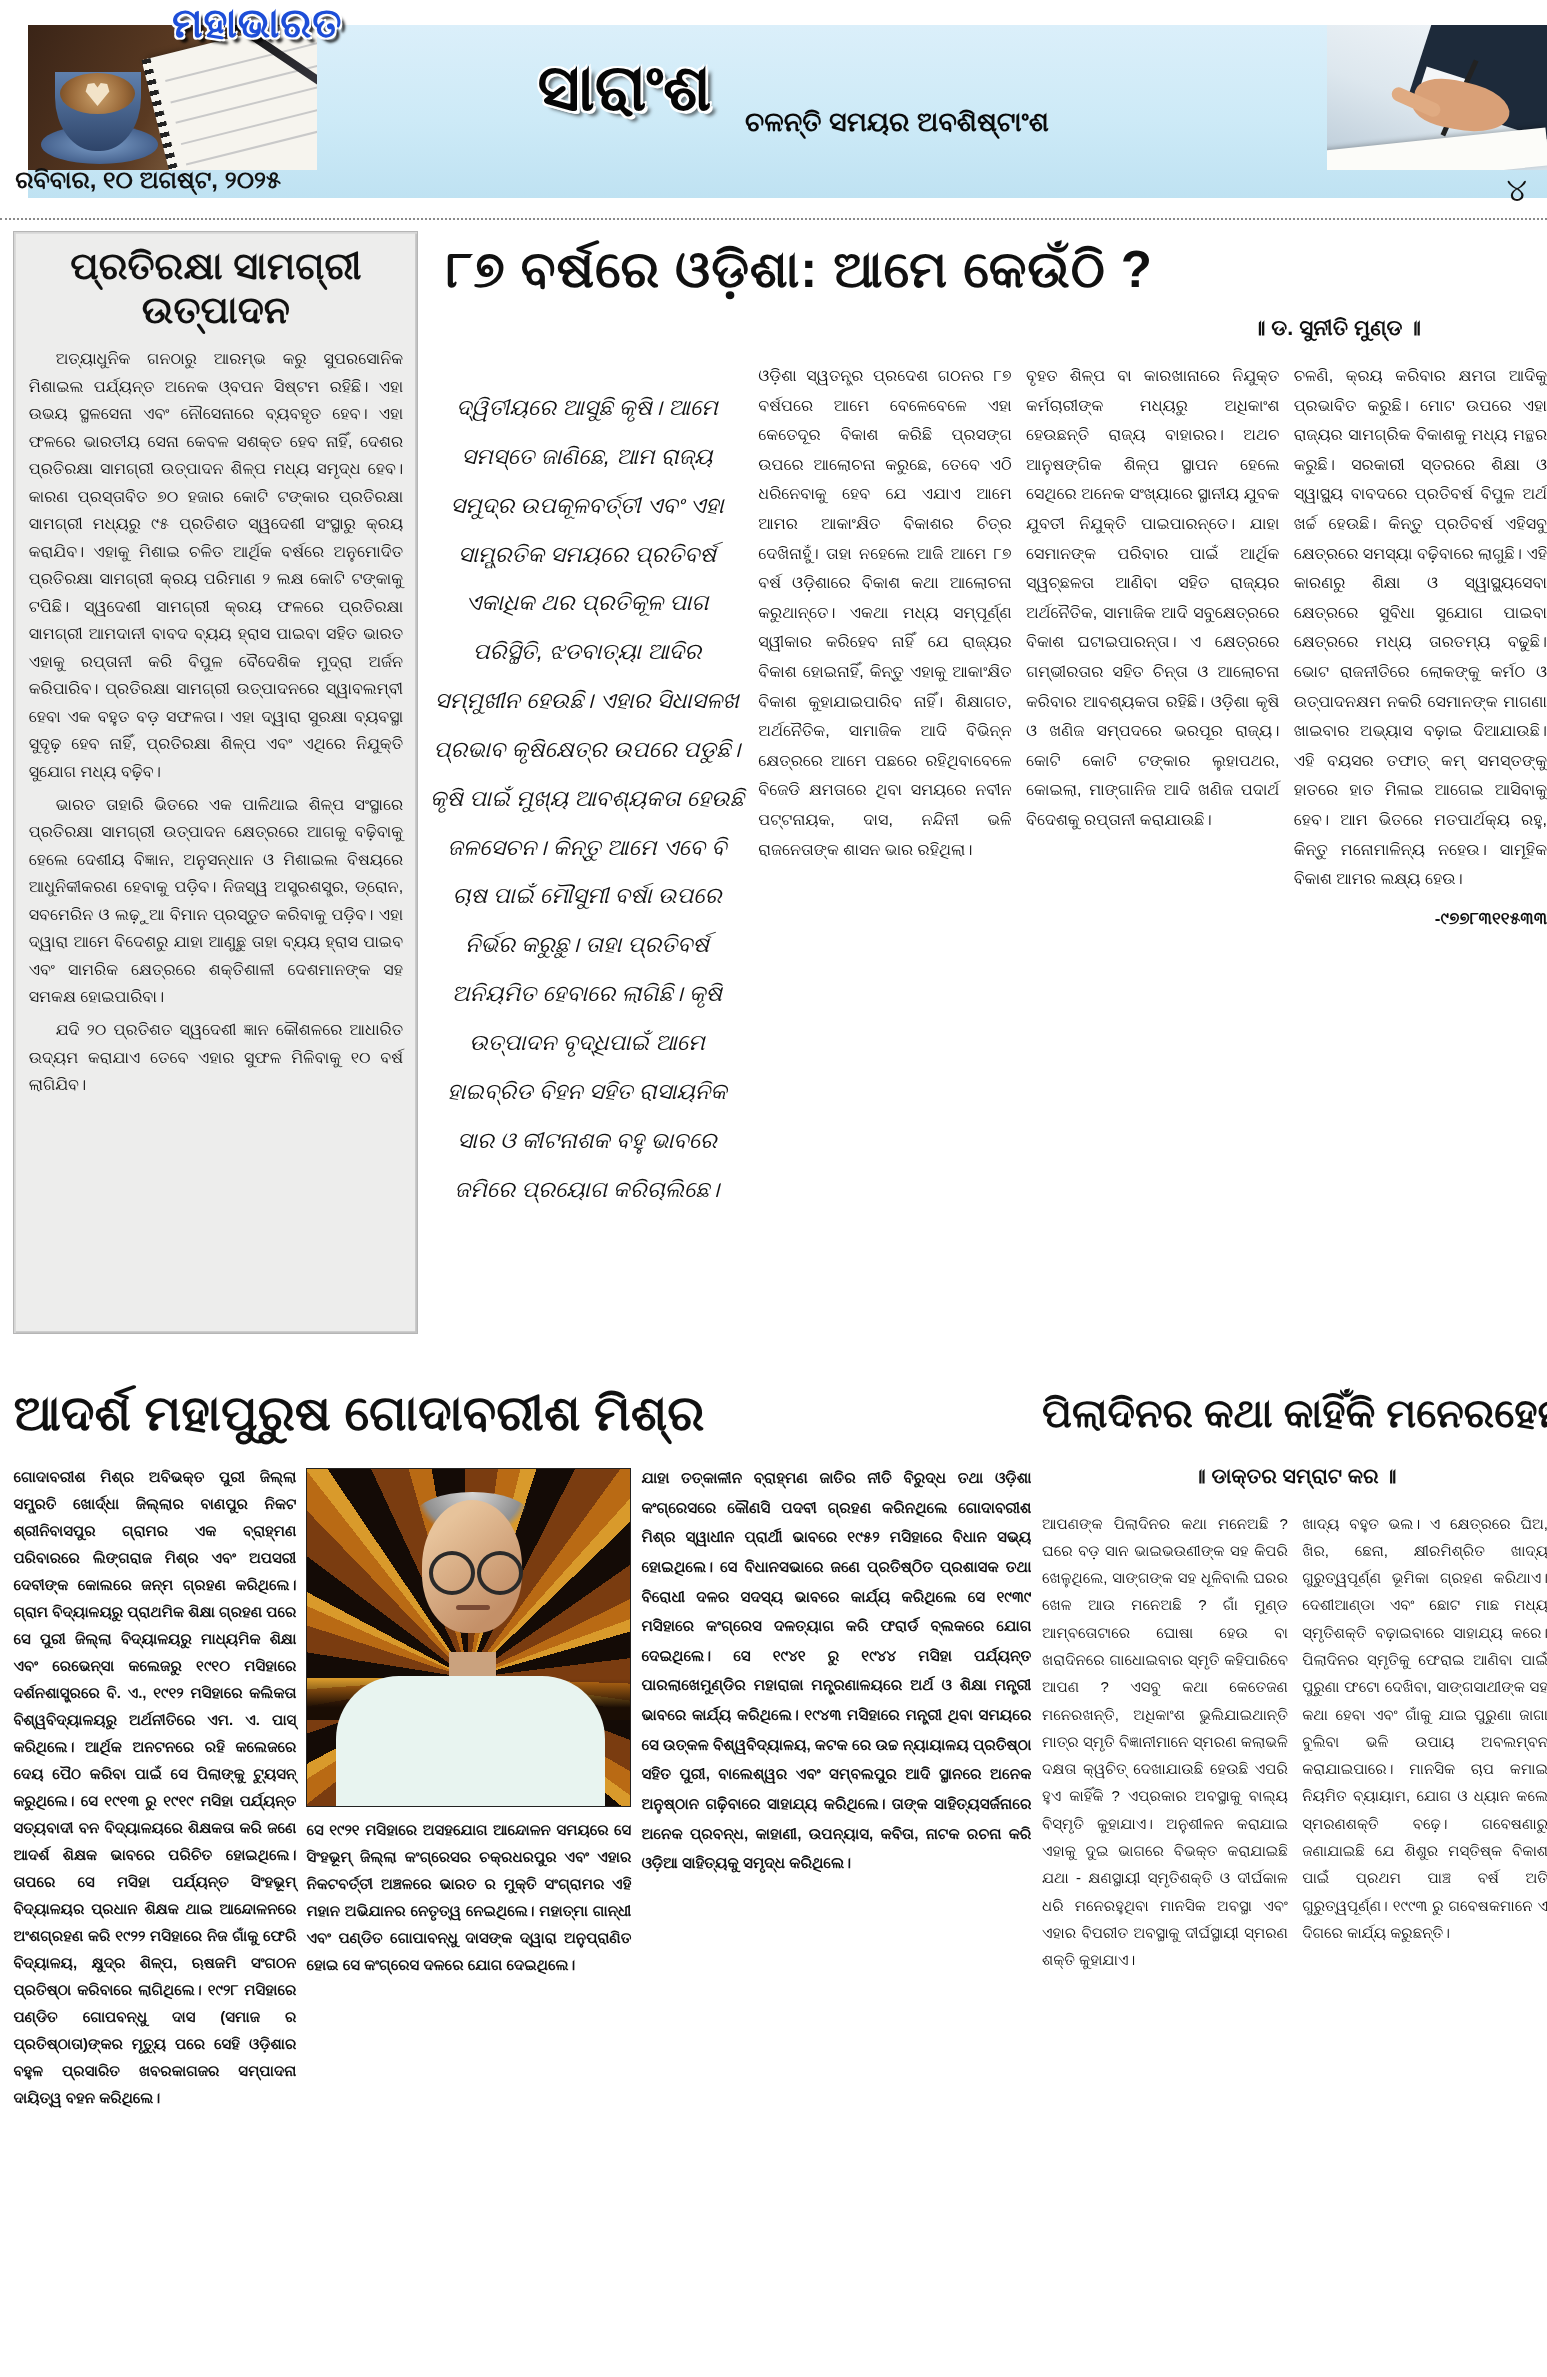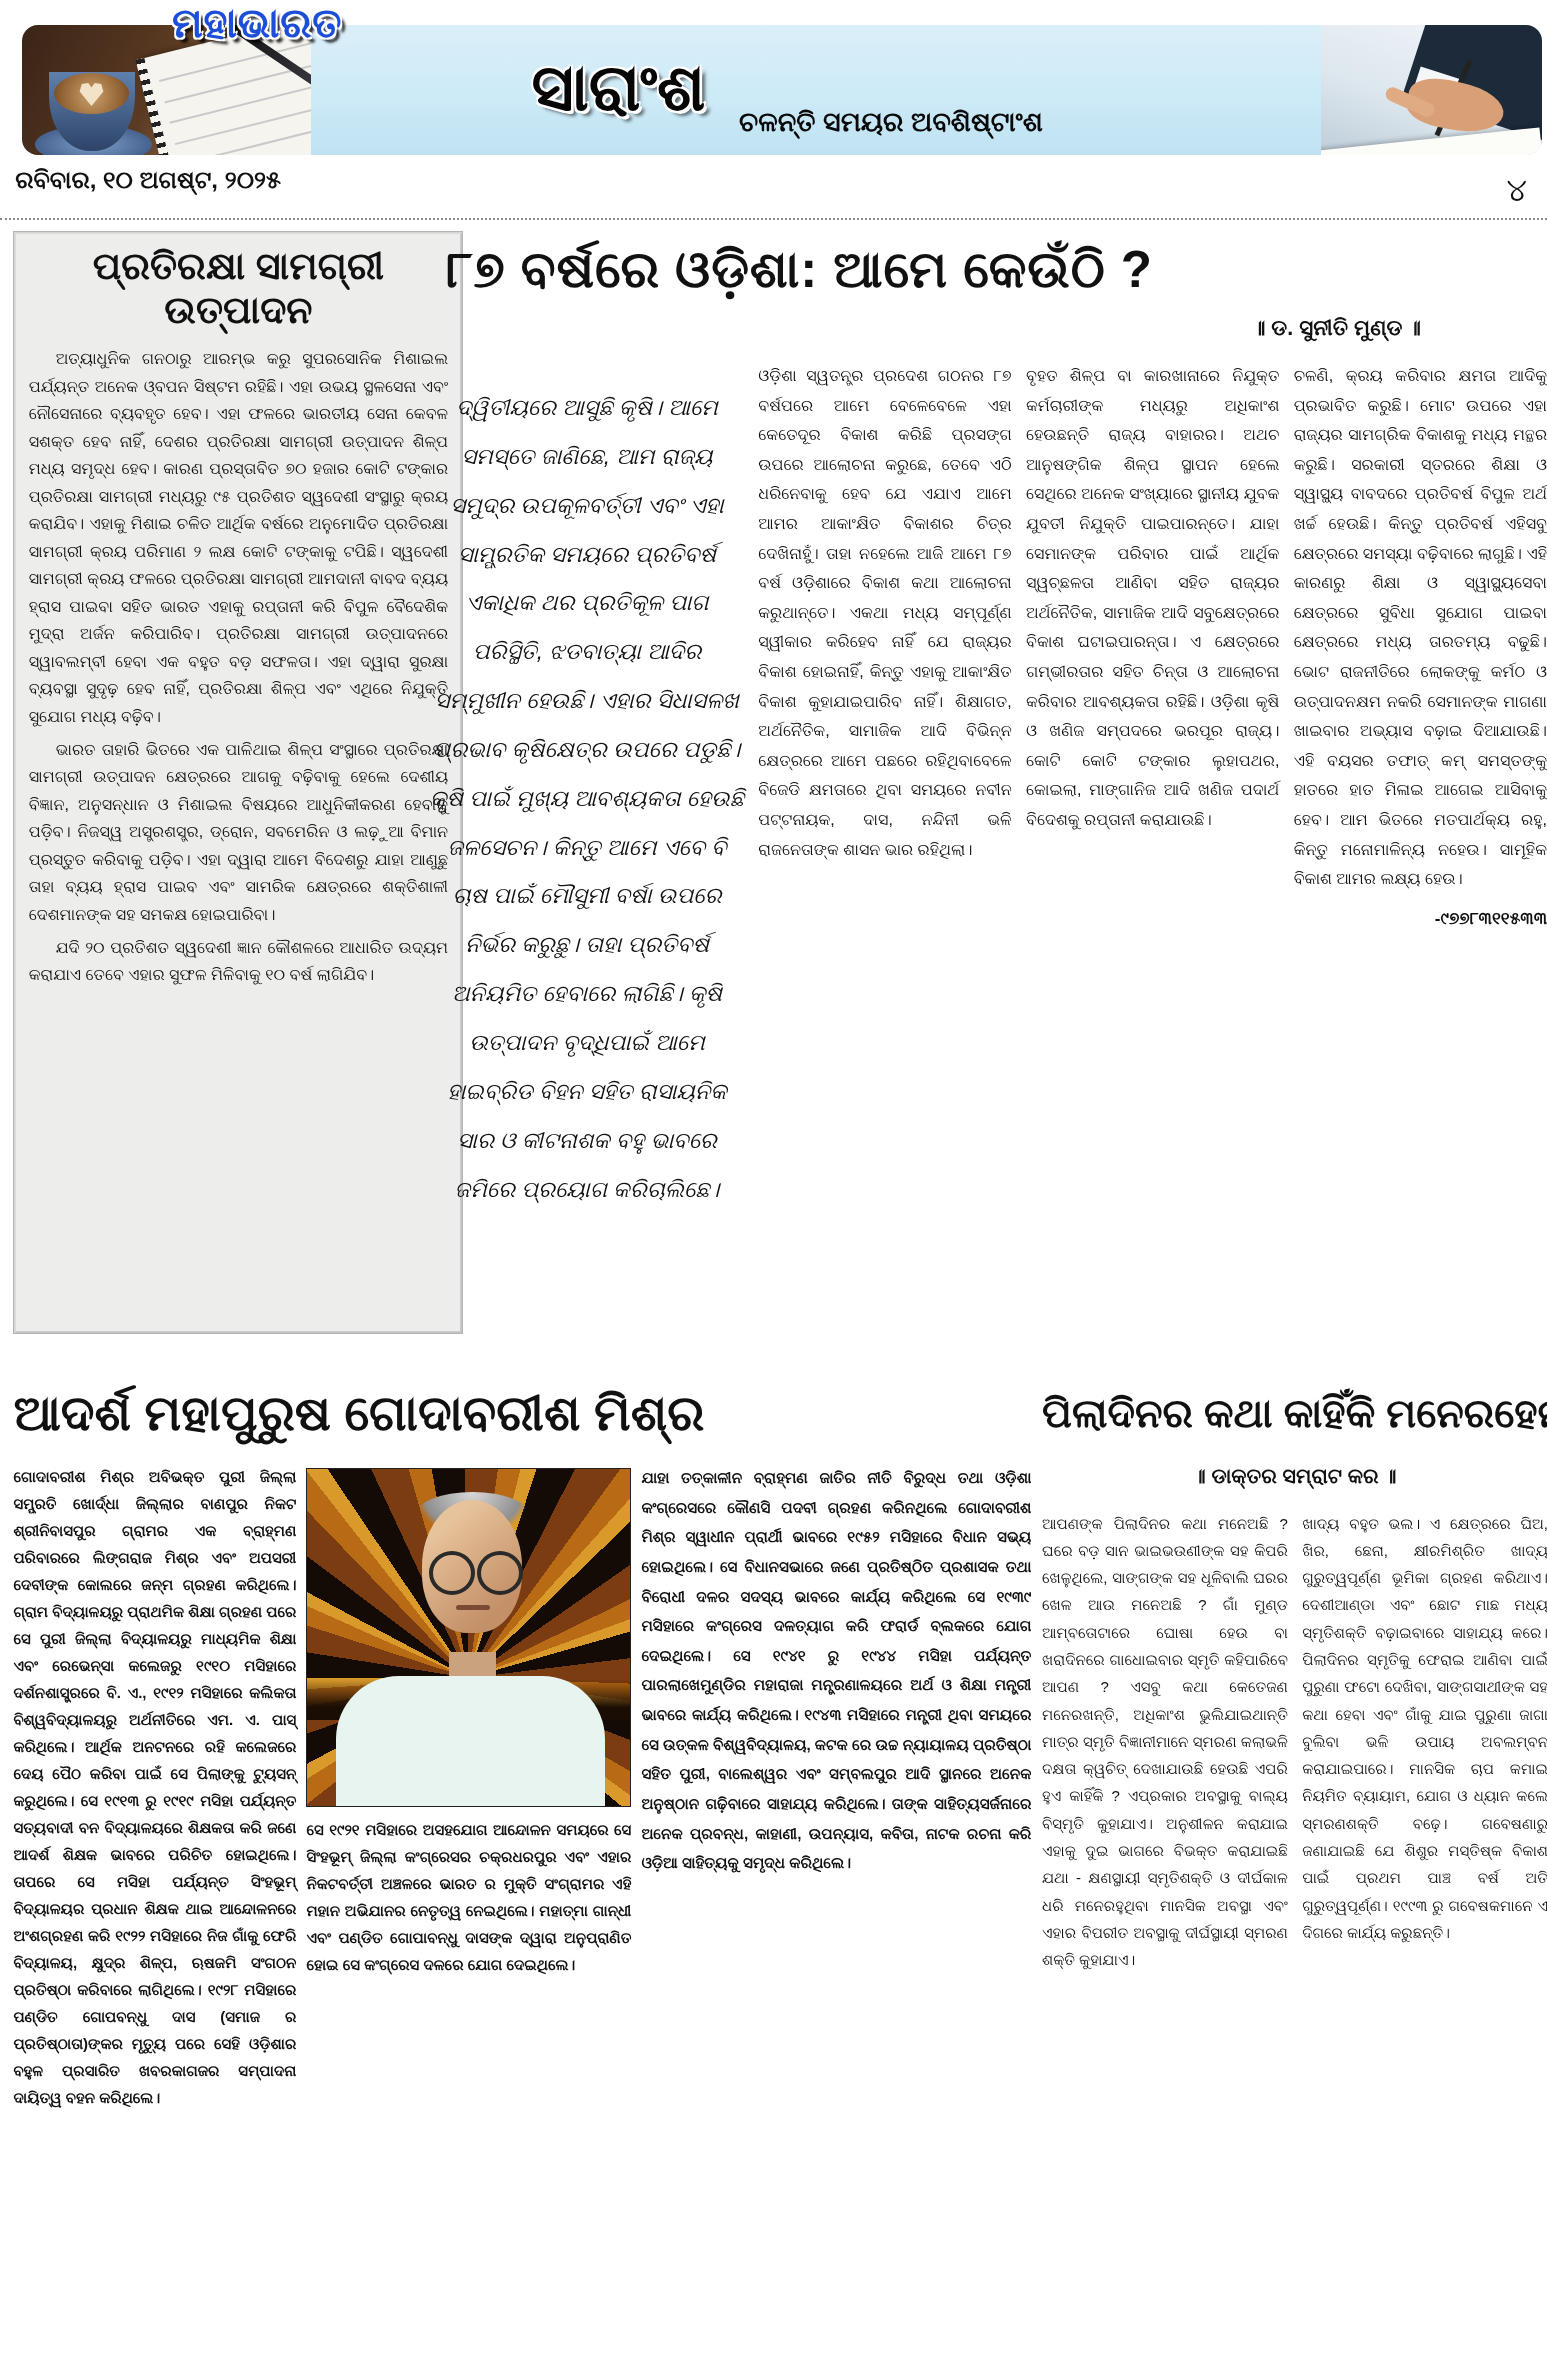--- a/index.html
+++ b/index.html
@@ -1,20 +1,20 @@
 <!DOCTYPE html>
 <html style="font-size:14.3px"><head>
 <meta charset="utf-8">
 <style>
   html,body{margin:0;padding:0;background:#ffffff;}
   body{width:1547px;height:2377px;position:relative;font-family:"Liberation Sans",sans-serif;color:#111;overflow:hidden;}
   .abs{position:absolute;}
 
   
-  .banner{left:22px;top:25px;width:1520px;height:130px;background:linear-gradient(180deg,#dbeffa 0%,#cdeaf7 55%,#bfe2f2 100%);overflow:hidden;border-radius:16px;}
+  .banner{left:28px;top:25px;width:1520px;height:173px;background:linear-gradient(180deg,#dbeffa 0%,#cdeaf7 55%,#bfe2f2 100%);overflow:hidden;}
   .banner-left{left:0;top:0;width:289px;height:145px;background:linear-gradient(115deg,#3a2417 0%,#5a3a22 45%,#8a6a4a 70%,#c9b89a 100%);overflow:hidden;}
   .notebook{left:134px;top:9px;width:188px;height:152px;background:#f6f4ee;transform:rotate(-14deg);box-shadow:0 0 7.2px rgba(0,0,0,.45);}
   .notebook .line{position:absolute;left:12.6px;right:9px;height:1.8px;background:#c9c9c9;}
   .spiral{position:absolute;left:-5.4px;top:0;bottom:0;width:9px;background:repeating-linear-gradient(180deg,#222 0 4.5px,#f6f4ee 4.5px 10.8px);}
   .pen{left:184px;top:25px;width:134px;height:8px;background:linear-gradient(90deg,#0c0c0c,#3c3c44);transform:rotate(34deg);border-radius:3.6px;}
   .pen:after{content:"";position:absolute;right:-10.8px;top:0.9px;border-left:11.7px solid #1c1c1c;border-top:3.6px solid transparent;border-bottom:3.6px solid transparent;}
   .saucer{left:12.6px;top:100px;width:117px;height:39px;background:radial-gradient(ellipse at 50% 50%,#7d9fc9 0%,#46628e 70%,#2c3f62 100%);border-radius:50%;}
   .cup{left:27px;top:47px;width:86px;height:79px;background:linear-gradient(180deg,#5f80ad,#2e4469);border-radius:0 0 41px 41px / 0 0 54px 54px;}
   .coffee{left:32px;top:48px;width:75px;height:41px;background:radial-gradient(circle at 50% 55%,#caa06a 0%,#9a6a3a 60%,#6d4520 100%);border-radius:50%;}
   .latte-heart{left:56px;top:56px;width:27px;height:25px;background:#f2e3c8;clip-path:polygon(50% 100%,6% 42%,14% 12%,38% 8%,50% 26%,62% 8%,86% 12%,94% 42%);}
@@ -30,21 +30,21 @@
     text-shadow:-1.8px -1.8px 0 #fff,1.8px -1.8px 0 #fff,-1.8px 1.8px 0 #fff,1.8px 1.8px 0 #fff,4.5px 4.5px 2.7px rgba(0,0,0,.85);z-index:5;}
   .section-title{left:453px;top:25px;width:287px;text-align:center;font-size:65px;font-weight:800;color:#060606;
     text-shadow:-1.8px -1.8px 0 #fff,1.8px -1.8px 0 #fff,-1.8px 1.8px 0 #fff,2.7px 2.7px 0 #fff,5.4px 5.4px 3.6px rgba(0,0,0,.55);}
   .section-subtitle{left:717px;top:82px;font-size:27px;font-weight:700;color:#0a0a0a;}
 
   .dateline{left:15.2px;top:166px;font-size:24px;font-weight:700;}
   .pagenum{right:20px;top:172px;font-size:32px;font-weight:500;}
   .dotted-rule{left:0;top:218px;width:1547px;border-top:2.7px dotted #8a8a8a;height:0;}
 
   
-  .defense-box{left:13.4px;top:231px;width:450px;height:1103px;background:#ededec;border:1.8px solid #b5b5b5;box-shadow:1.8px 1.8px 0 #d6d6d6 inset,-1.8px -1.8px 0 #c2c2c2 inset;box-sizing:border-box;padding:9px 14.3px;overflow:hidden;}
+  .defense-box{left:13.4px;top:231px;width:405px;height:1103px;background:#ededec;border:1.8px solid #b5b5b5;box-shadow:1.8px 1.8px 0 #d6d6d6 inset,-1.8px -1.8px 0 #c2c2c2 inset;box-sizing:border-box;padding:9px 14.3px;overflow:hidden;}
   .defense-box h2{margin:3.6px 0 12.6px;text-align:center;font-size:38px;font-weight:800;}
   .defense-box p{margin:0 0 5.4px;font-size:16px;line-height:1.72;text-align:justify;text-indent:27px;}
 
   
   .odisha{left:430px;top:224px;width:1117px;height:1112px;overflow:hidden;}
   .odisha h1{margin:16px;font-size:51px;font-weight:800;letter-spacing:0.9px;}
   .odisha .byline{margin:16px 126px 0 0;text-align:right;font-size:21.5px;font-weight:700;}
   .odisha .cols{display:flex;gap:14.3px;margin-top:20px;height:979px;overflow:hidden;}
   .pullquote{width:314px;flex:0 0 314px;font-style:italic;font-size:22.4px;font-weight:500;line-height:2.18;text-align:center;padding-top:23px;box-sizing:border-box;}
   .odisha .bodycol{flex:1 1 0;font-size:16px;line-height:1.85;text-align:justify;}

